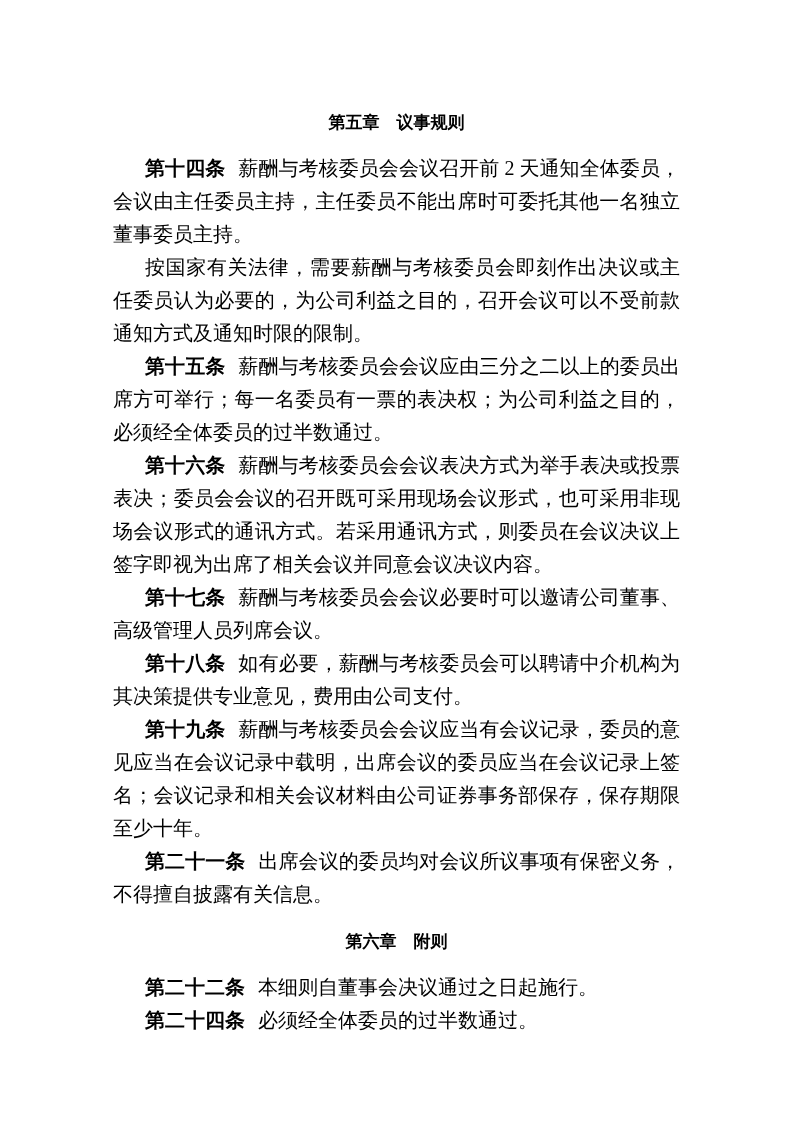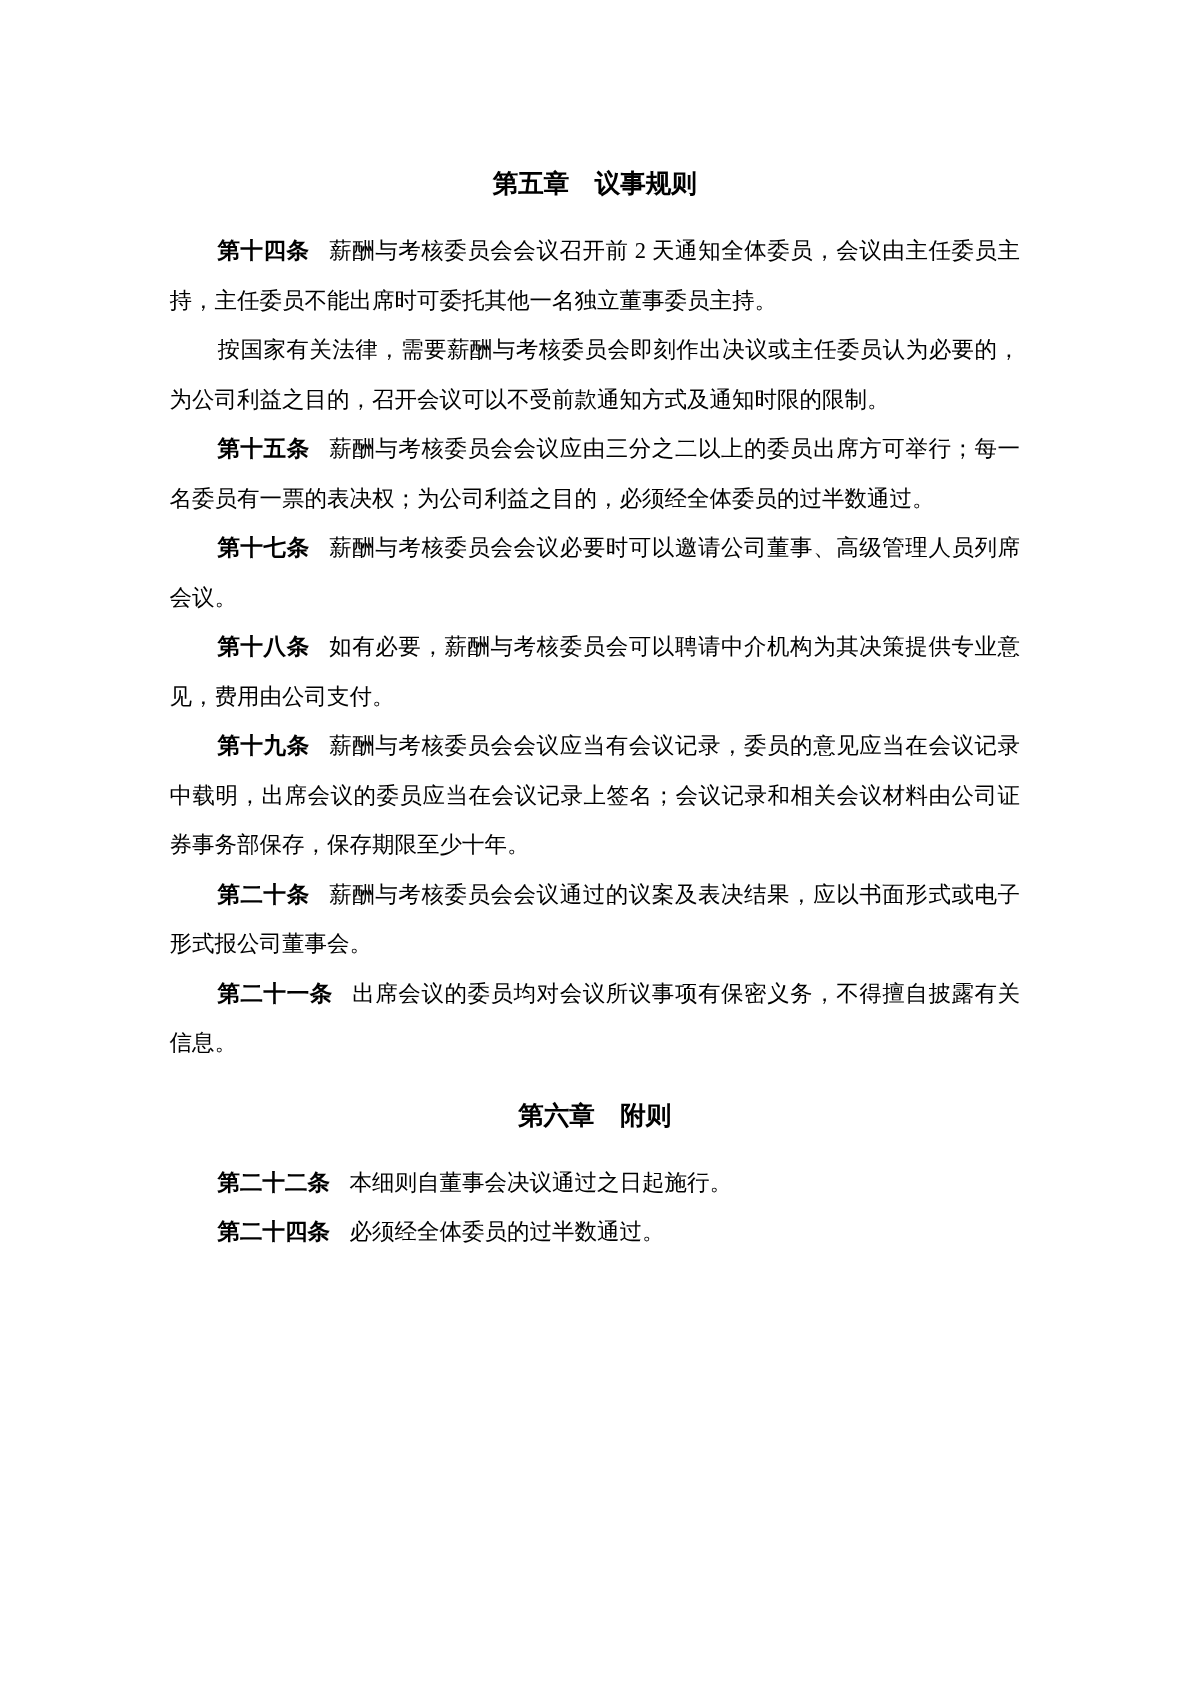--- a/index.html
+++ b/index.html
@@ -28,49 +28,49 @@
     margin: 0 0 13px 0;
   }
   .chapter-title.second {
     margin-top: 14px;
   }
   p.article, p.cont {
     margin: 0;
     text-align: justify;
     text-indent: 32px;
     line-height: 33px;
-    font-size: 15px;
+    font-size: 20px;
     word-break: break-all;
   }
   .label {
     font-weight: bold;
     padding-right: 13px;
   }
 </style>
 </head>
 <body>
 
 <div class="page">
 
   <h2 class="chapter-title">第五章　议事规则</h2>
 
   <p class="article"><span class="label">第十四条</span><span>薪酬与考核委员会会议召开前 2 天通知全体委员，会议由主任委员主持，主任委员不能出席时可委托其他一名独立董事委员主持。</span></p>
 
   <p class="cont"><span>按国家有关法律，需要薪酬与考核委员会即刻作出决议或主任委员认为必要的，为公司利益之目的，召开会议可以不受前款通知方式及通知时限的限制。</span></p>
 
   <p class="article"><span class="label">第十五条</span><span>薪酬与考核委员会会议应由三分之二以上的委员出席方可举行；每一名委员有一票的表决权；为公司利益之目的，必须经全体委员的过半数通过。</span></p>
 
+  <p class="article"><span class="label">第十六条</span><span>薪酬与考核委员会会议表决方式为举手表决或投票表决；委员会会议的召开既可采用现场会议形式，也可采用非现场会议形式的通讯方式。若采用通讯方式，则委员在会议决议上签字即视为出席了相关会议并同意会议决议内容。</span></p>
 
   <p class="article"><span class="label">第十七条</span><span>薪酬与考核委员会会议必要时可以邀请公司董事、高级管理人员列席会议。</span></p>
 
   <p class="article"><span class="label">第十八条</span><span>如有必要，薪酬与考核委员会可以聘请中介机构为其决策提供专业意见，费用由公司支付。</span></p>
 
   <p class="article"><span class="label">第十九条</span><span>薪酬与考核委员会会议应当有会议记录，委员的意见应当在会议记录中载明，出席会议的委员应当在会议记录上签名；会议记录和相关会议材料由公司证券事务部保存，保存期限至少十年。</span></p>
 
-  <p class="article"><span class="label">第二十条</span><span>薪酬与考核委员会会议通过的议案及表决结果，应以书面形式或电子形式报公司董事会。</span></p>
 
   <p class="article"><span class="label">第二十一条</span><span>出席会议的委员均对会议所议事项有保密义务，不得擅自披露有关信息。</span></p>
 
   <h2 class="chapter-title second">第六章　附则</h2>
 
   <p class="article"><span class="label">第二十二条</span><span>本细则自董事会决议通过之日起施行。</span></p>
 
 
   <p class="article"><span class="label">第二十四条</span><span>必须经全体委员的过半数通过。</span></p>
 

